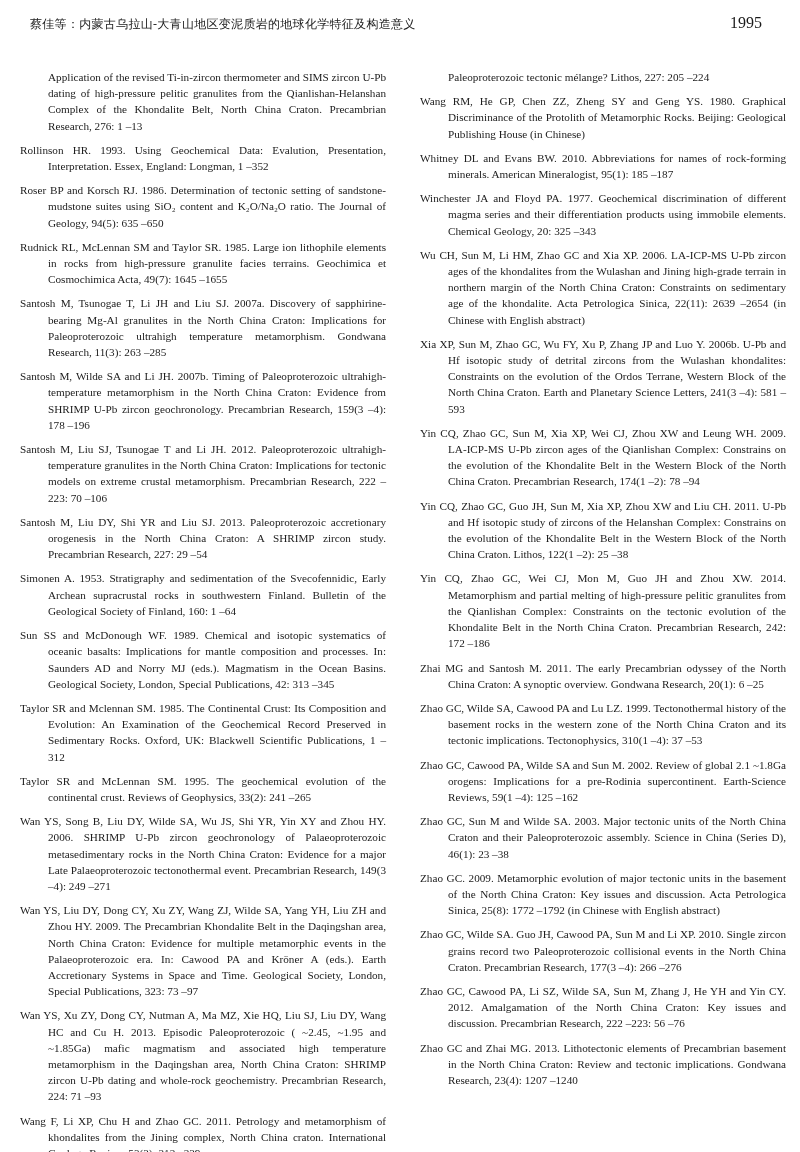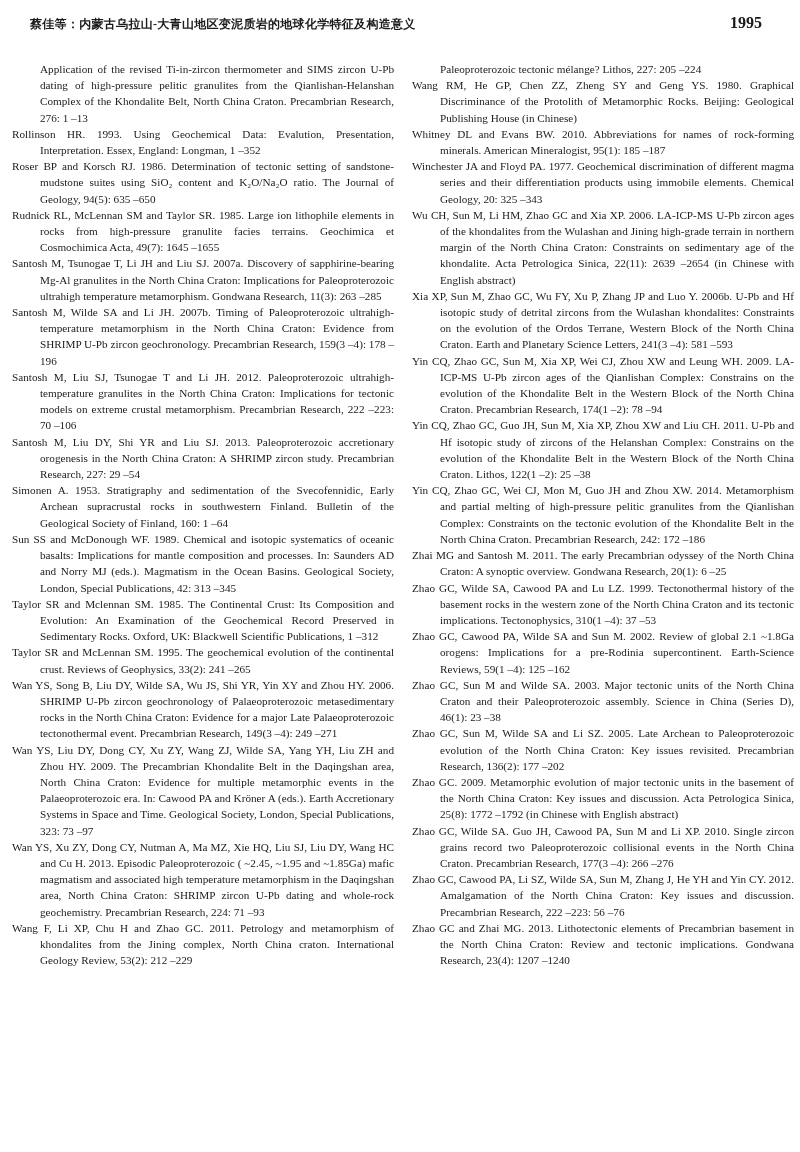--- a/index.html
+++ b/index.html
@@ -16,21 +16,20 @@
     color: #1b1b1b;
   }
   .page-header {
     position: absolute;
     top: 14px;
     left: 30px;
     right: 38px;
     display: flex;
     justify-content: space-between;
     align-items: baseline;
-    font-weight: bold;
   }
   .running-title {
     font-size: 12px;
     letter-spacing: 0.3px;
     white-space: nowrap;
   }
   .page-number {
     font-size: 16px;
   }
   .columns {
@@ -40,21 +39,21 @@
     display: flex;
     gap: 18px;
   }
   .col {
     width: 382px;
     font-size: 11.2px;
     line-height: 16.2px;
     text-align: justify;
   }
   .col p {
-    margin: 0;
+    margin: 8px;
     padding-left: 28px;
     text-indent: -28px;
   }
   .col p.cont {
     text-indent: 0;
   }
 </style>
 </head>
 <body>
 
@@ -89,19 +88,18 @@
       <p>Winchester JA and Floyd PA. 1977. Geochemical discrimination of different magma series and their differentiation products using immobile elements. Chemical Geology, 20: 325 –343</p>
       <p>Wu CH, Sun M, Li HM, Zhao GC and Xia XP. 2006. LA-ICP-MS U-Pb zircon ages of the khondalites from the Wulashan and Jining high-grade terrain in northern margin of the North China Craton: Constraints on sedimentary age of the khondalite. Acta Petrologica Sinica, 22(11): 2639 –2654 (in Chinese with English abstract)</p>
       <p>Xia XP, Sun M, Zhao GC, Wu FY, Xu P, Zhang JP and Luo Y. 2006b. U-Pb and Hf isotopic study of detrital zircons from the Wulashan khondalites: Constraints on the evolution of the Ordos Terrane, Western Block of the North China Craton. Earth and Planetary Science Letters, 241(3 –4): 581 –593</p>
       <p>Yin CQ, Zhao GC, Sun M, Xia XP, Wei CJ, Zhou XW and Leung WH. 2009. LA-ICP-MS U-Pb zircon ages of the Qianlishan Complex: Constrains on the evolution of the Khondalite Belt in the Western Block of the North China Craton. Precambrian Research, 174(1 –2): 78 –94</p>
       <p>Yin CQ, Zhao GC, Guo JH, Sun M, Xia XP, Zhou XW and Liu CH. 2011. U-Pb and Hf isotopic study of zircons of the Helanshan Complex: Constrains on the evolution of the Khondalite Belt in the Western Block of the North China Craton. Lithos, 122(1 –2): 25 –38</p>
       <p>Yin CQ, Zhao GC, Wei CJ, Mon M, Guo JH and Zhou XW. 2014. Metamorphism and partial melting of high-pressure pelitic granulites from the Qianlishan Complex: Constraints on the tectonic evolution of the Khondalite Belt in the North China Craton. Precambrian Research, 242: 172 –186</p>
       <p>Zhai MG and Santosh M. 2011. The early Precambrian odyssey of the North China Craton: A synoptic overview. Gondwana Research, 20(1): 6 –25</p>
       <p>Zhao GC, Wilde SA, Cawood PA and Lu LZ. 1999. Tectonothermal history of the basement rocks in the western zone of the North China Craton and its tectonic implications. Tectonophysics, 310(1 –4): 37 –53</p>
       <p>Zhao GC, Cawood PA, Wilde SA and Sun M. 2002. Review of global 2.1 ~1.8Ga orogens: Implications for a pre-Rodinia supercontinent. Earth-Science Reviews, 59(1 –4): 125 –162</p>
       <p>Zhao GC, Sun M and Wilde SA. 2003. Major tectonic units of the North China Craton and their Paleoproterozoic assembly. Science in China (Series D), 46(1): 23 –38</p>
-      <p>Zhao GC, Sun M, Wilde SA and Li SZ. 2005. Late Archean to Paleoproterozoic evolution of the North China Craton: Key issues revisited. Precambrian Research, 136(2): 177 –202</p>
       <p>Zhao GC. 2009. Metamorphic evolution of major tectonic units in the basement of the North China Craton: Key issues and discussion. Acta Petrologica Sinica, 25(8): 1772 –1792 (in Chinese with English abstract)</p>
       <p>Zhao GC, Wilde SA. Guo JH, Cawood PA, Sun M and Li XP. 2010. Single zircon grains record two Paleoproterozoic collisional events in the North China Craton. Precambrian Research, 177(3 –4): 266 –276</p>
       <p>Zhao GC, Cawood PA, Li SZ, Wilde SA, Sun M, Zhang J, He YH and Yin CY. 2012. Amalgamation of the North China Craton: Key issues and discussion. Precambrian Research, 222 –223: 56 –76</p>
       <p>Zhao GC and Zhai MG. 2013. Lithotectonic elements of Precambrian basement in the North China Craton: Review and tectonic implications. Gondwana Research, 23(4): 1207 –1240</p>
     </div>
 </div>
 
 </body></html>

